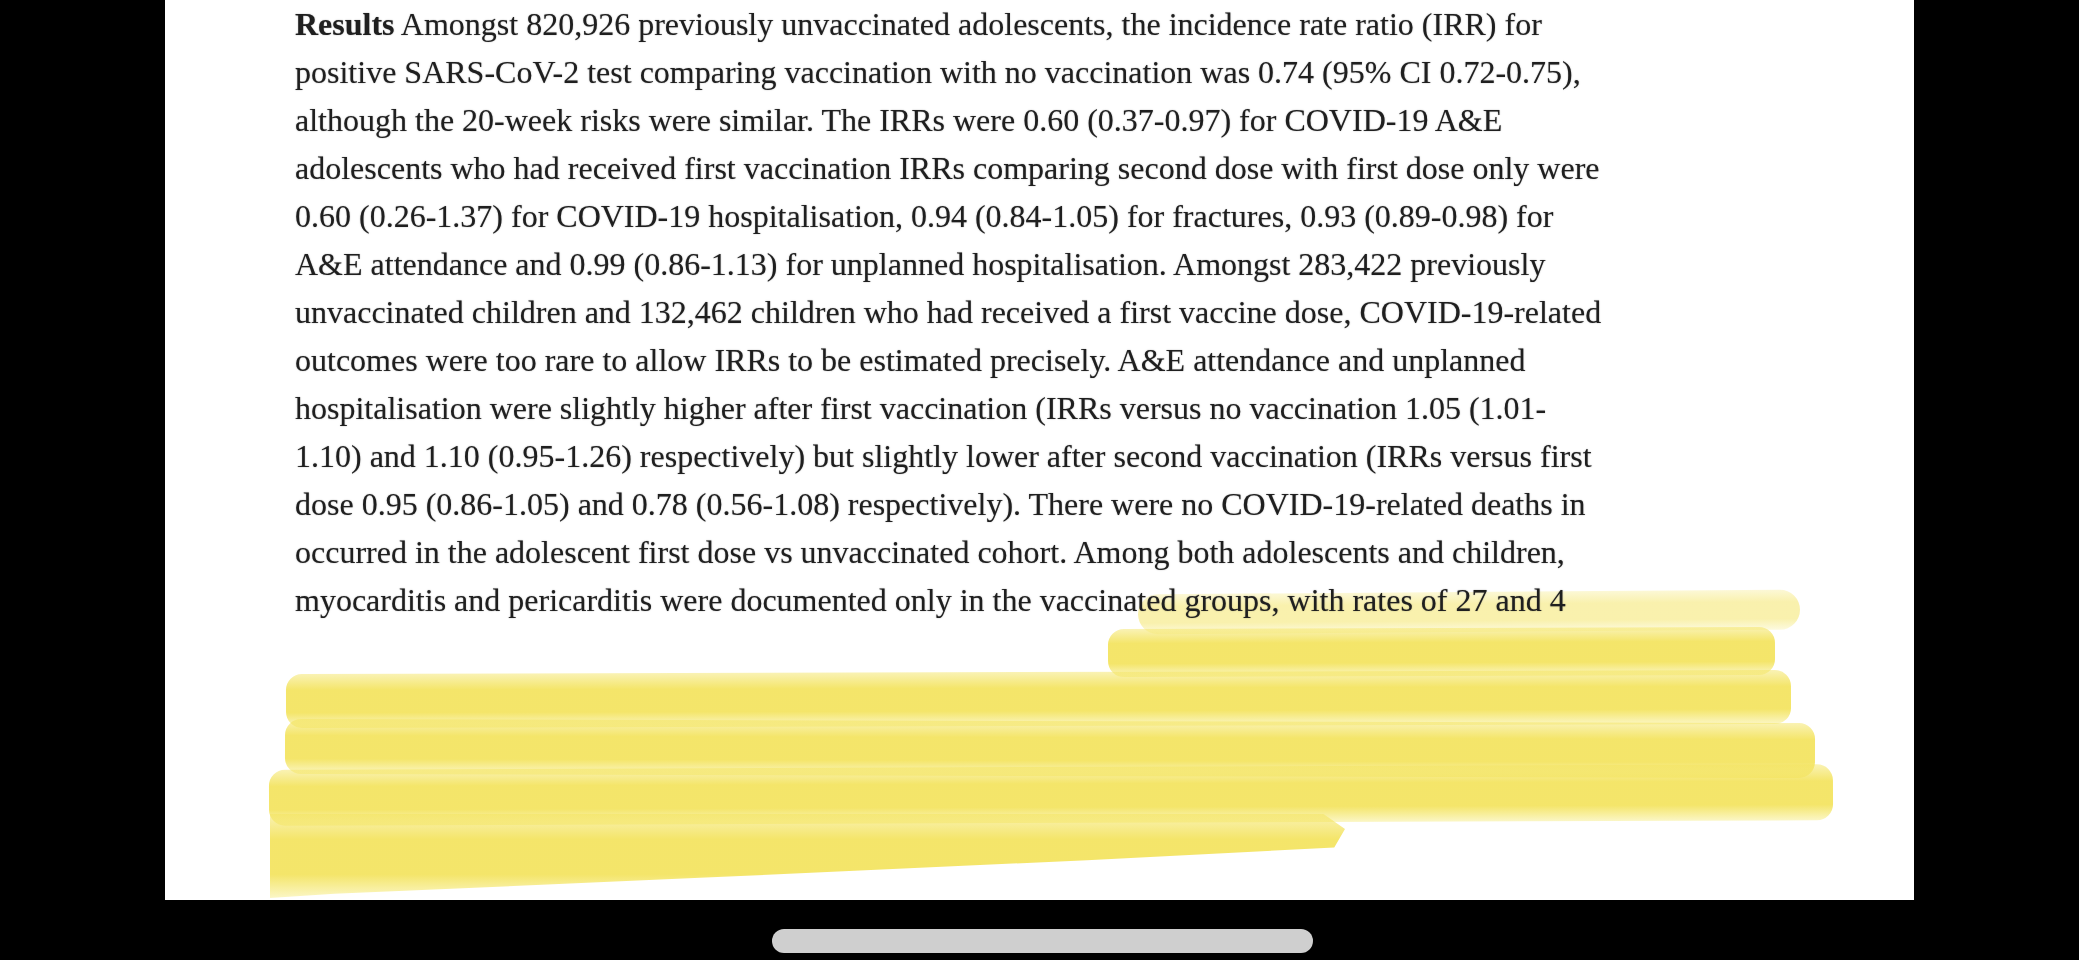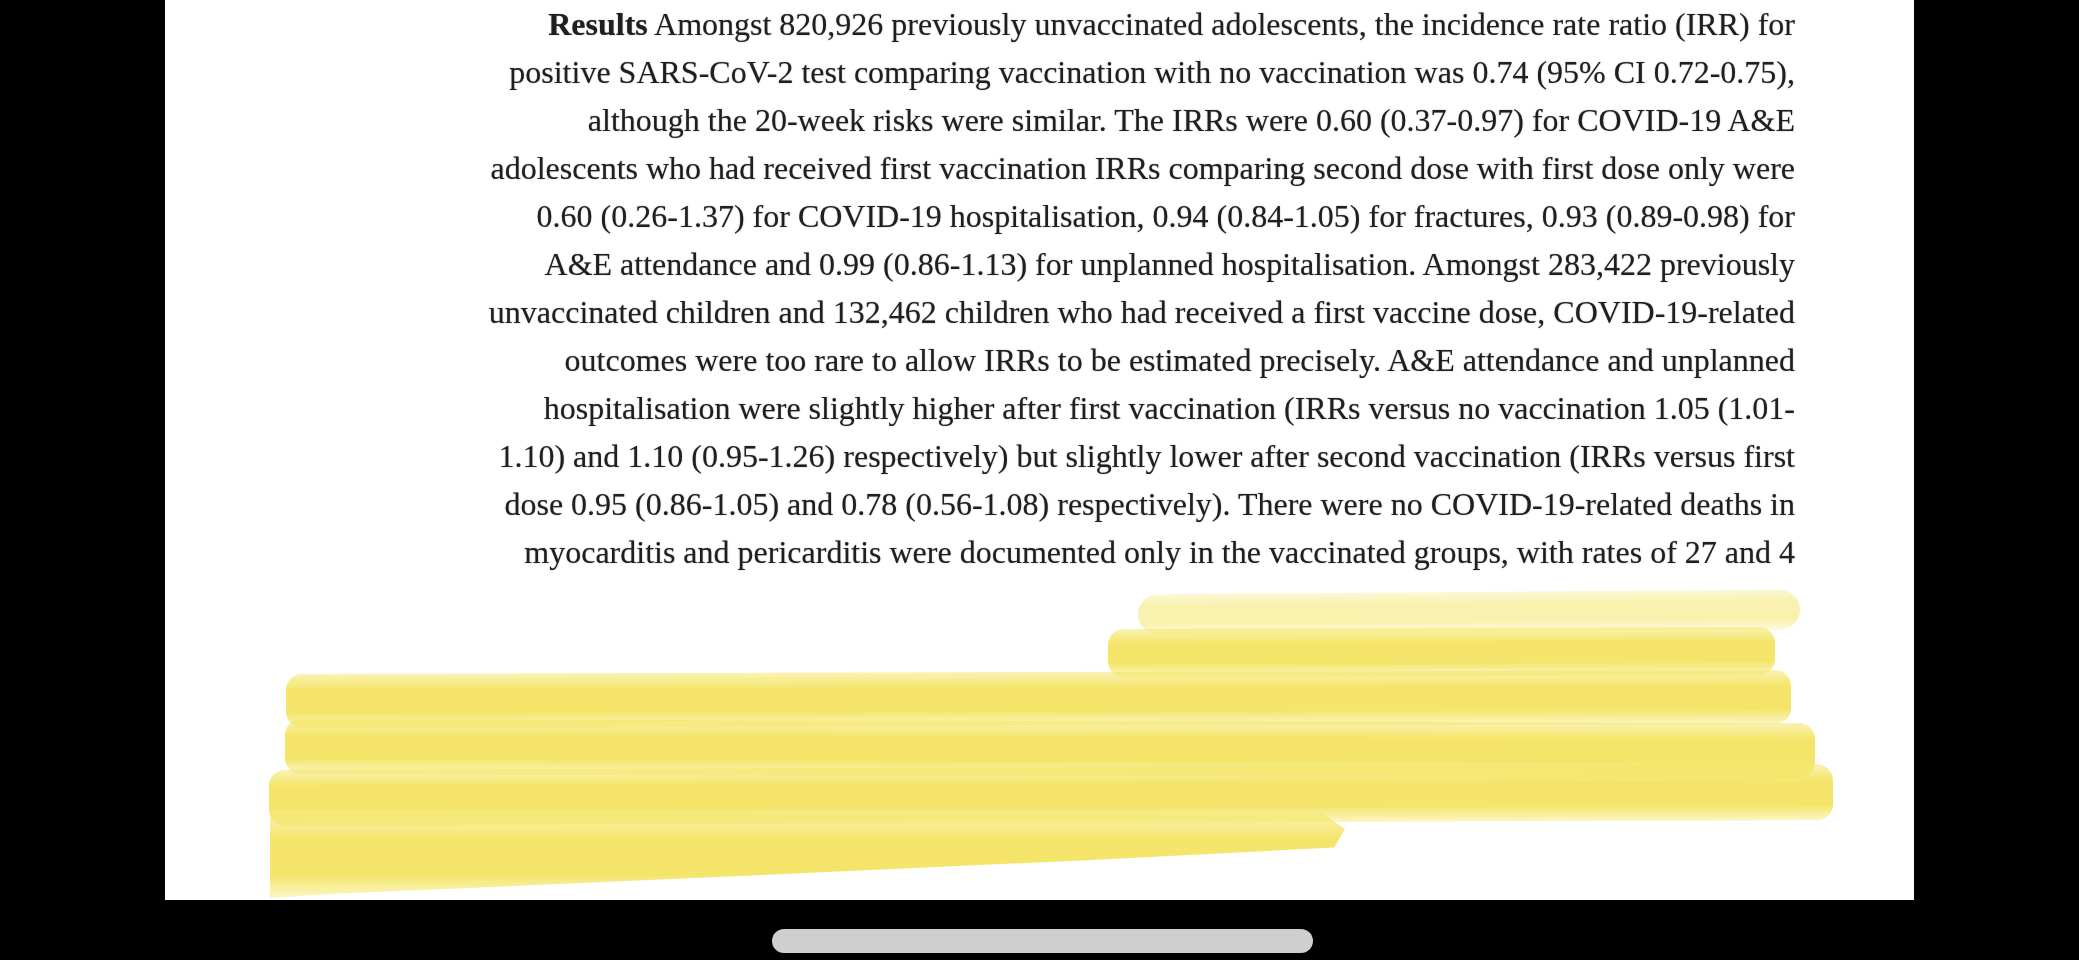--- a/index.html
+++ b/index.html
@@ -14,21 +14,21 @@
     width:2079px;height:960px;position:relative;overflow:hidden;
     background:var(--frame_bg);
     font-family:"Liberation Serif","DejaVu Serif",serif;
   }
   .frame{position:absolute;inset:0;}
   .page{
     position:absolute;left:165px;top:0;width:1749px;height:900px;
     background:var(--page_bg);overflow:hidden;
   }
   .textblock{
-    position:absolute;left:130px;top:0;width:1500px;z-index:2;text-align:right;
+    position:absolute;left:130px;top:0;width:1500px;z-index:2;
   }
   .line{
     height:48px;line-height:48px;white-space:nowrap;
     font-size:32px;color:var(--text);
     text-shadow:0 0 1.2px rgba(40,40,40,.55);
   }
   .line b{font-weight:bold;}
   
   .hl{
     position:absolute;z-index:1;
@@ -71,18 +71,19 @@
       <div class="line">positive SARS-CoV-2 test comparing vaccination with no vaccination was 0.74 (95% CI 0.72-0.75),</div>
       <div class="line">although the 20-week risks were similar. The IRRs were 0.60 (0.37-0.97) for COVID-19 A&amp;E</div>
       <div class="line">adolescents who had received first vaccination IRRs comparing second dose with first dose only were</div>
       <div class="line">0.60 (0.26-1.37) for COVID-19 hospitalisation, 0.94 (0.84-1.05) for fractures, 0.93 (0.89-0.98) for</div>
       <div class="line">A&amp;E attendance and 0.99 (0.86-1.13) for unplanned hospitalisation. Amongst 283,422 previously</div>
       <div class="line">unvaccinated children and 132,462 children who had received a first vaccine dose, COVID-19-related</div>
       <div class="line">outcomes were too rare to allow IRRs to be estimated precisely. A&amp;E attendance and unplanned</div>
       <div class="line">hospitalisation were slightly higher after first vaccination (IRRs versus no vaccination 1.05 (1.01-</div>
       <div class="line">1.10) and 1.10 (0.95-1.26) respectively) but slightly lower after second vaccination (IRRs versus first</div>
       <div class="line">dose 0.95 (0.86-1.05) and 0.78 (0.56-1.08) respectively). There were no COVID-19-related deaths in</div>
+      <div class="line">occurred in the adolescent first dose vs unvaccinated cohort. Among both adolescents and children,</div>
       <div class="line">myocarditis and pericarditis were documented only in the vaccinated groups, with rates of 27 and 4</div>
     </div>
   </div>
 
   <div class="home"></div>
 </div>
 
 </body></html>

